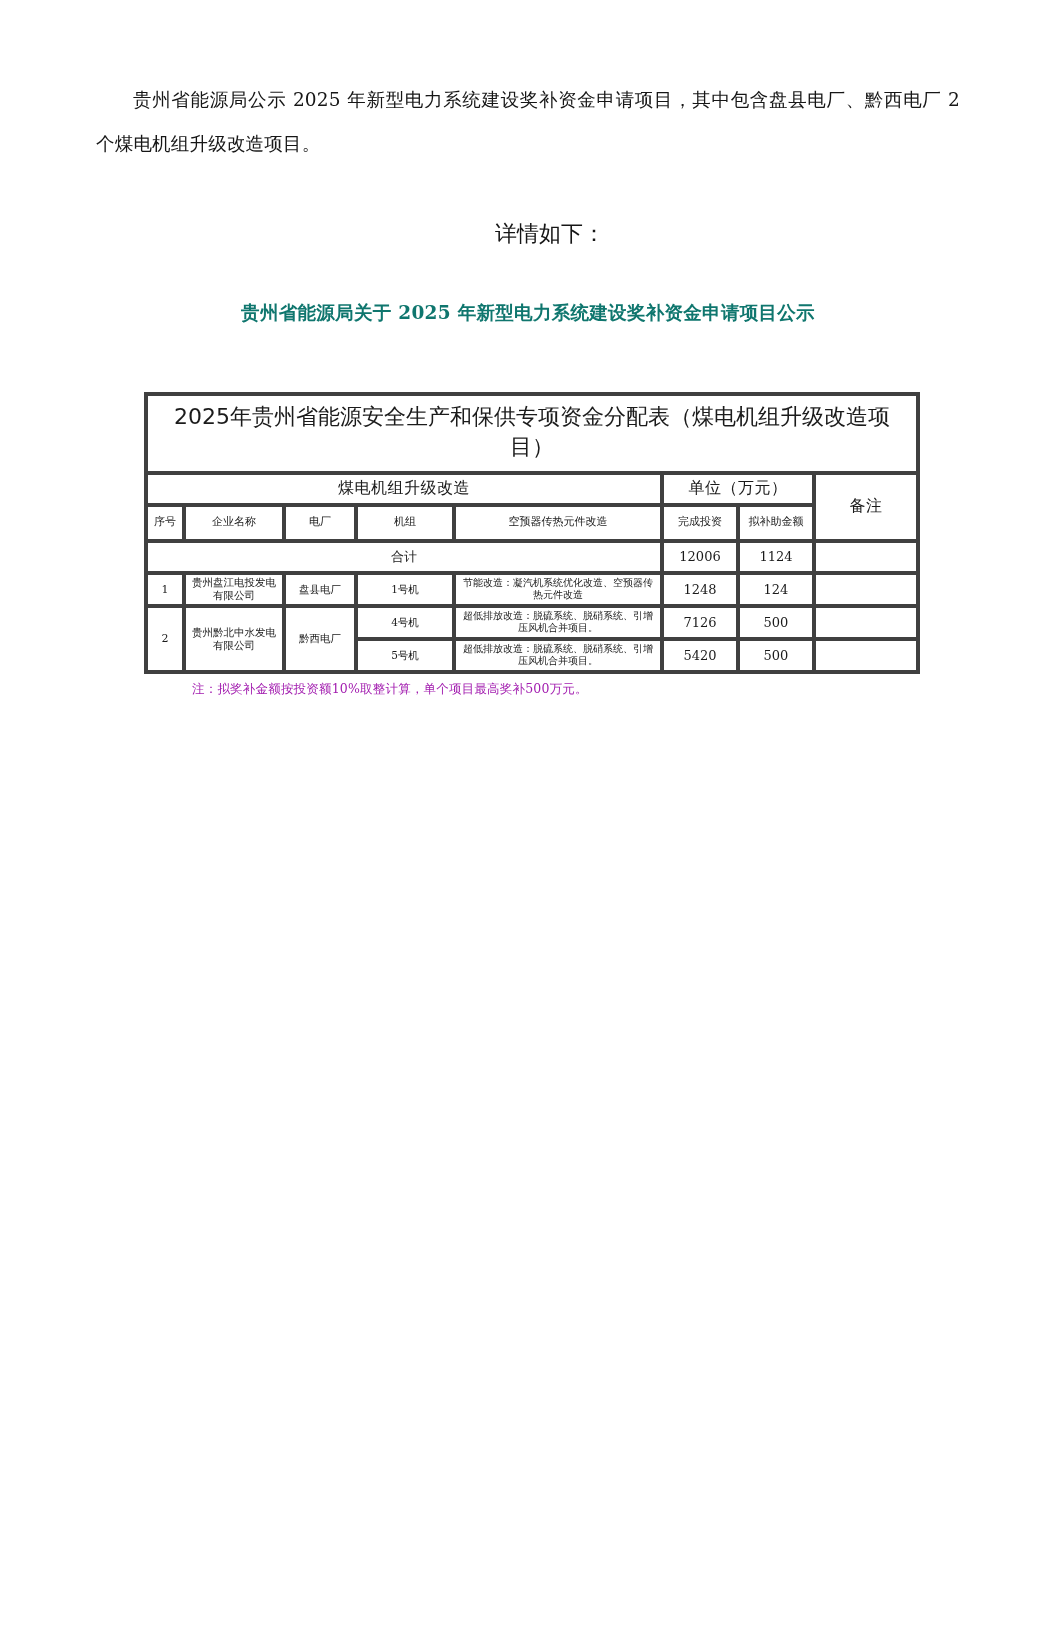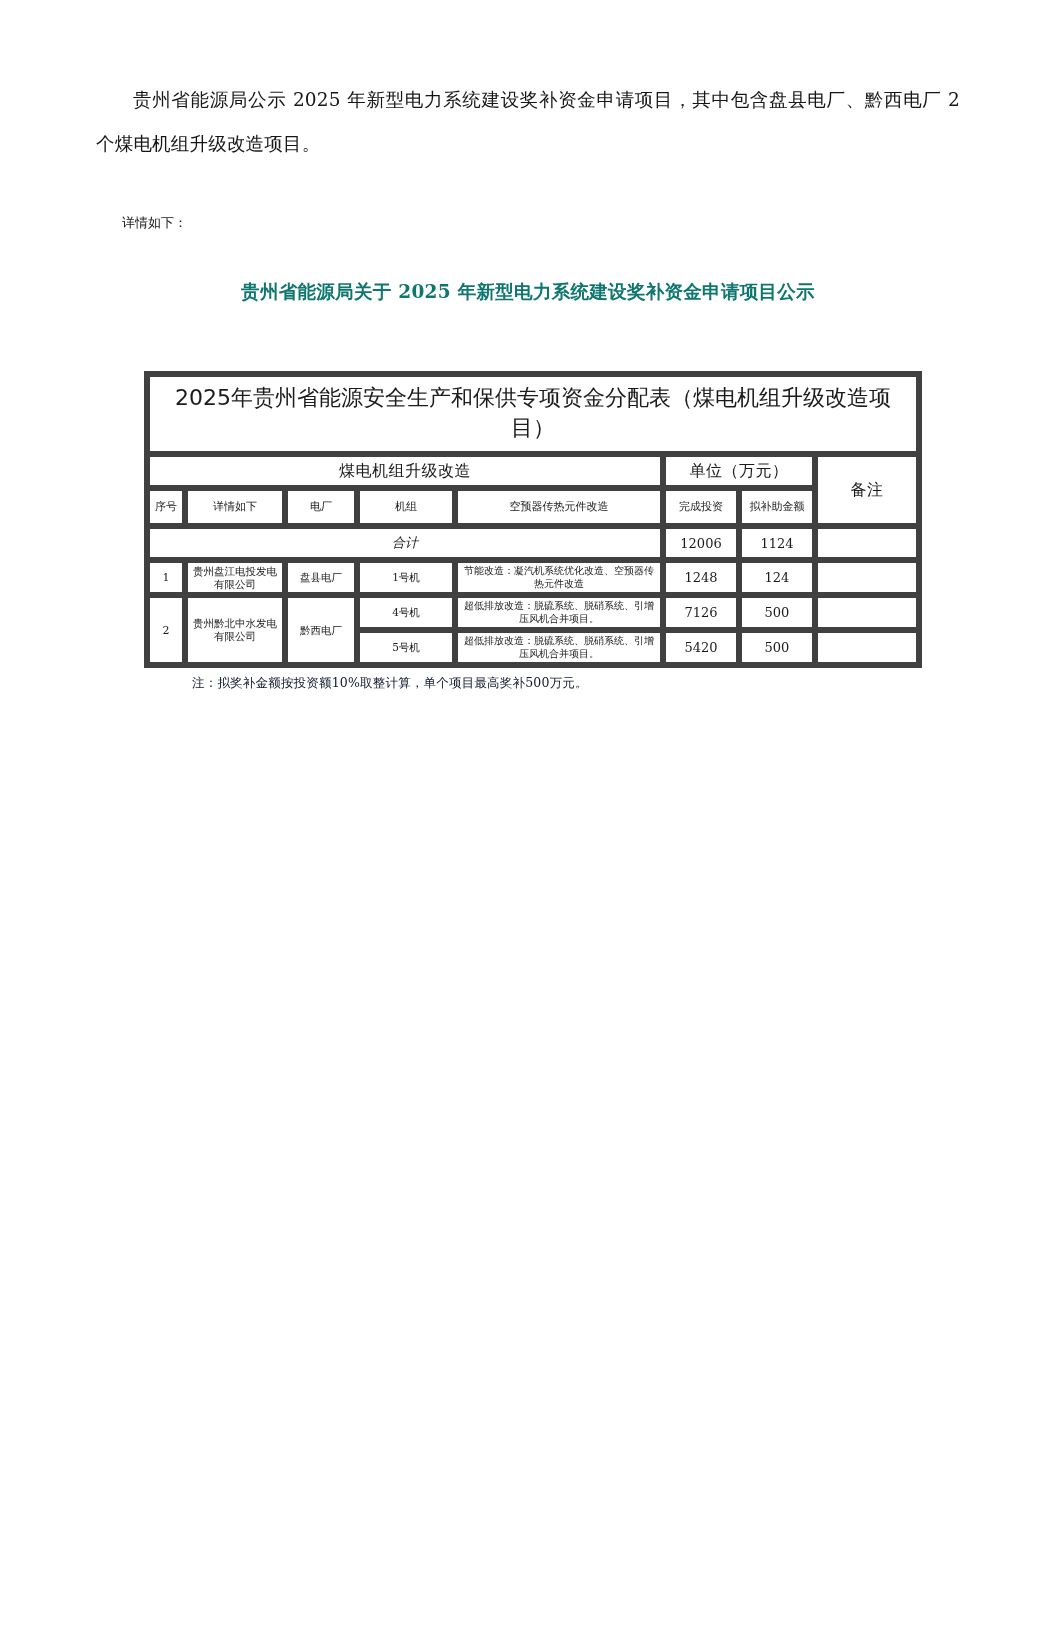--- a/index.html
+++ b/index.html
@@ -31,25 +31,26 @@
   p.body-para {
     font-size: 18.5px;
     line-height: 2.38;
     margin: 0 0 0 0;
     text-align: justify;
     text-indent: 2em;
     letter-spacing: 0.2px;
     color: #161616;
   }
   p.plain-para {
-    font-size: 13px;
+    font-size: 22px;
     line-height: 2.38;
     margin: 0;
     text-indent: 2em;
     color: #161616;
+    text-align: center;
   }
   .spacer-1 { height: 42px; }
   .spacer-2 { height: 38px; }
   .spacer-3 { height: 30px; }
   h1.doc-title {
     font-size: 18.5px;
     font-weight: bold;
     text-align: center;
     margin: 0;
     line-height: 1.6;
@@ -63,21 +64,21 @@
     margin-left: 48px;
     width: 772px;
   }
   table.fund-table {
     border-collapse: collapse;
     width: 772px;
     table-layout: fixed;
     font-family: "DejaVu Serif", "Liberation Serif", serif;
   }
   table.fund-table td, table.fund-table th {
-    border: 6px solid #404040;
+    border: 4px solid #404040;
     padding: 1px 2px;
     text-align: center;
     vertical-align: middle;
     font-weight: normal;
     color: #1b1b1b;
   }
   .tbl-title {
     font-size: 22px;
     font-weight: bold;
     line-height: 1.38;
@@ -99,21 +100,20 @@
     line-height: 1.15;
   }
   .sum-row td {
     font-size: 13px;
     height: 26px;
     font-weight: bold;
   }
   .sum-label {
     font-size: 13.5px;
     font-weight: bold;
-    font-style: italic;
   }
   td.num {
     font-size: 13px;
   }
   td.cell {
     font-size: 10.5px;
     line-height: 1.2;
   }
   td.cell-desc {
     font-size: 10px;
@@ -122,21 +122,21 @@
   }
   td.cell-company {
     font-size: 10.5px;
     line-height: 1.25;
   }
   td.seq { font-size: 11px; }
   .note {
     margin-left: 48px;
     margin-top: 7px;
     font-size: 12.5px;
-    color: #0f172a;
+    color: #a21caf;
     letter-spacing: 0.2px;
   }
 </style>
 </head>
 <body>
 
 <div class="page">
   <div class="content">
 
     <p class="body-para">贵州省能源局公示 2025 年新型电力系统建设奖补资金申请项目，其中包含盘县电厂、黔西电厂 2 个煤电机组升级改造项目。</p>
@@ -168,21 +168,21 @@
           <tr>
             <td class="tbl-title" colspan="8">2025年贵州省能源安全生产和保供专项资金分配表（煤电机组升级改造项目）</td>
           </tr>
           <tr>
             <td class="grp-head" colspan="5">煤电机组升级改造</td>
             <td class="grp-head" colspan="2">单位（万元）</td>
             <td class="grp-head" rowspan="2">备注</td>
           </tr>
           <tr>
             <td class="col-head">序号</td>
-            <td class="col-head">详情如下</td>
+            <td class="col-head">企业名称</td>
             <td class="col-head">电厂</td>
             <td class="col-head">机组</td>
             <td class="col-head">空预器传热元件改造</td>
             <td class="col-head">完成投资</td>
             <td class="col-head">拟补助金额</td>
           </tr>
 
           <tr class="sum-row">
             <td class="sum-label" colspan="5">合计</td>
             <td class="num">12006</td>

